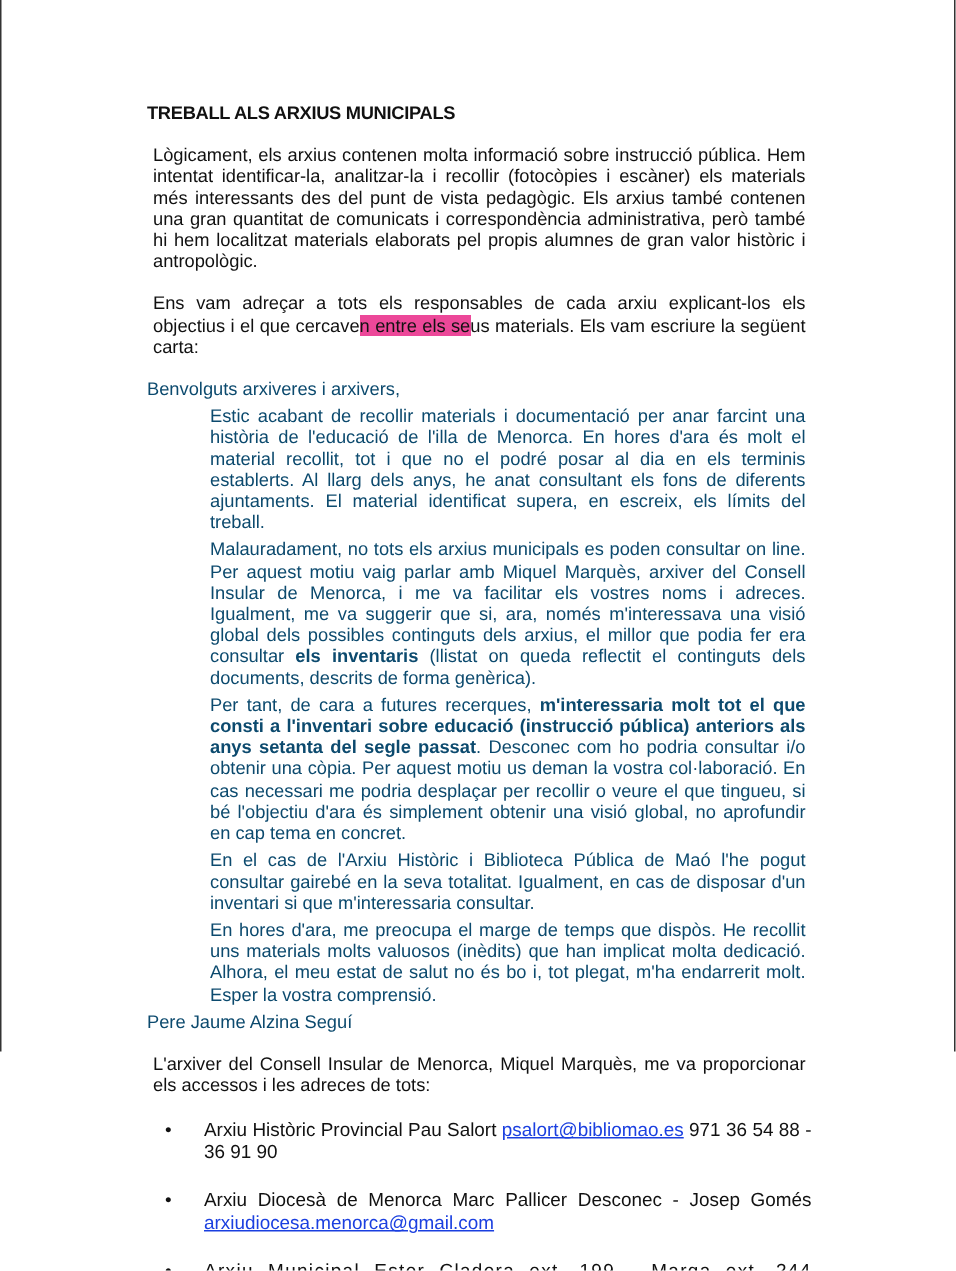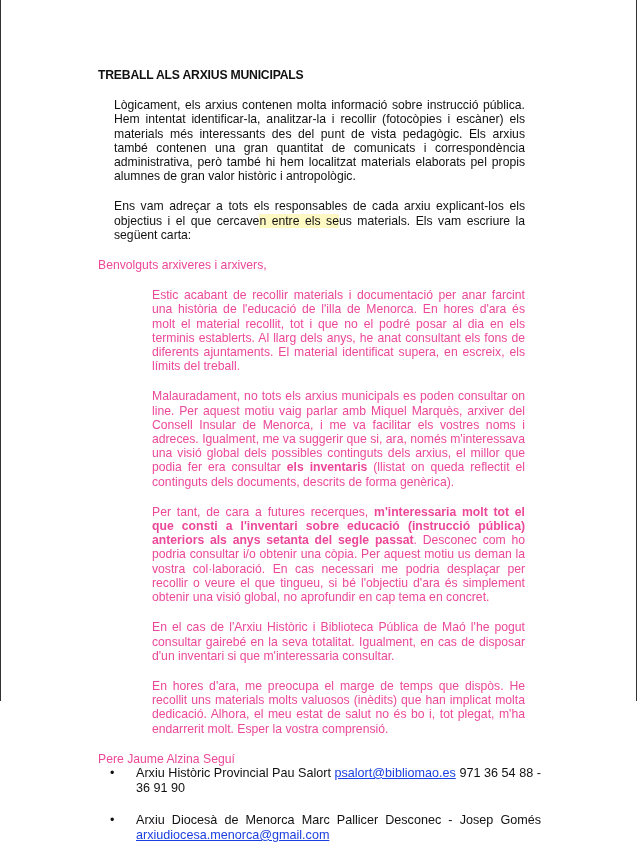--- a/index.html
+++ b/index.html
@@ -1,23 +1,23 @@
 <!DOCTYPE html>
 <html><head>
 <meta charset="utf-8">
 <style>
   html, body { margin: 0; padding: 0; background: #ffffff; }
   body { width: 637px; height: 847px; position: relative; overflow: hidden; font-family: "Liberation Sans", sans-serif; color: #111111; }
   .page { position: absolute; left: 0; top: 0; width: 635px; height: 701px; border-left: 1px solid #333; border-right: 2px solid #333; background: #fff; }
   .content { position: absolute; left: 97px; top: 68px; width: 443px; font-size: 12.2px; line-height: 14.2px; }
   .title { font-weight: bold; font-size: 12.2px; margin: 0 0 14px 0; letter-spacing: -0.2px; }
-  p { margin: 16px; text-align: justify; }
+  p { margin: 4px; text-align: justify; }
   .para { margin-bottom: 14px; }
-  .sel { background: #fef9c3; }
-  .letter { color: #ec4899; }
+  .sel { background: #ec4899; }
+  .letter { color: #0c4a6e; }
   .letter .greet { margin: 0; }
   .letter .body { margin-left: 38px; }
   .letter .body p { text-align: justify; }
   .letter b { font-weight: bold; }
   .letter .sign { margin: 0; }
   .intro2 { margin-top: 14px; margin-bottom: 16px; }
   ul.archives { list-style: none; margin: 0; padding: 0; }
   ul.archives li { position: relative; padding-left: 38px; margin-bottom: 17px; font-size: 12.6px; line-height: 15px; text-align: justify; }
   ul.archives li .bullet { position: absolute; left: 12px; top: 0; }
   a.mail { color: #1a3fe0; text-decoration: underline; }
@@ -40,20 +40,21 @@
       <div class="body">
         <p>Estic acabant de recollir materials i documentació per anar farcint una història de l'educació de l'illa de Menorca. En hores d'ara és molt el material recollit, tot i que no el podré posar al dia en els terminis establerts. Al llarg dels anys, he anat consultant els fons de diferents ajuntaments. El material identificat supera, en escreix, els límits del treball.</p>
         <p><span>Malauradament, no tots els arxius municipals es poden consultar on line. Per aquest motiu vaig parlar amb Miquel Marquès, arxiver del Consell Insular de Menorca, i me va facilitar els vostres noms i adreces. Igualment, me va suggerir que si, ara, només m'interessava una visió global dels possibles continguts dels arxius, el millor que podia fer era consultar </span><b>els inventaris</b><span> (llistat on queda reflectit el continguts dels documents, descrits de forma genèrica).</span></p>
         <p><span>Per tant, de cara a futures recerques, </span><b>m'interessaria molt tot el que consti a l'inventari sobre educació (instrucció pública)  anteriors als anys setanta del segle passat</b><span>. Desconec com ho podria consultar i/o obtenir una còpia. Per aquest motiu us deman la vostra col·laboració. En cas necessari me podria desplaçar per recollir o veure el que tingueu, si bé l'objectiu d'ara és simplement obtenir una visió global, no aprofundir en cap tema en concret.</span></p>
         <p>En el cas de l'Arxiu Històric i Biblioteca Pública de Maó l'he pogut consultar gairebé en la seva totalitat. Igualment, en cas de disposar d'un inventari si que m'interessaria consultar.</p>
         <p>En hores d'ara, me preocupa el marge de temps que dispòs. He recollit uns materials molts valuosos (inèdits) que han implicat molta dedicació. Alhora, el meu estat de salut no és bo i, tot plegat, m'ha endarrerit molt. Esper la vostra comprensió.</p>
       </div>
       <p class="sign">Pere Jaume Alzina Seguí</p>
     </div>
 
+    <p class="intro2">L'arxiver del Consell Insular de Menorca, Miquel Marquès, me va proporcionar els accessos i les adreces de tots:</p>
 
     <ul class="archives">
       <li>
         <span class="bullet">•</span>
         <span>Arxiu Històric Provincial Pau Salort </span><a class="mail" href="#">psalort@bibliomao.es</a><span> 971 36 54 88 - 36 91 90</span>
       </li>
       <li>
         <span class="bullet">•</span>
         <span>Arxiu Diocesà de Menorca Marc Pallicer Desconec - Josep Gomés </span><a class="mail" href="#">arxiudiocesa.menorca@gmail.com</a>
       </li>

